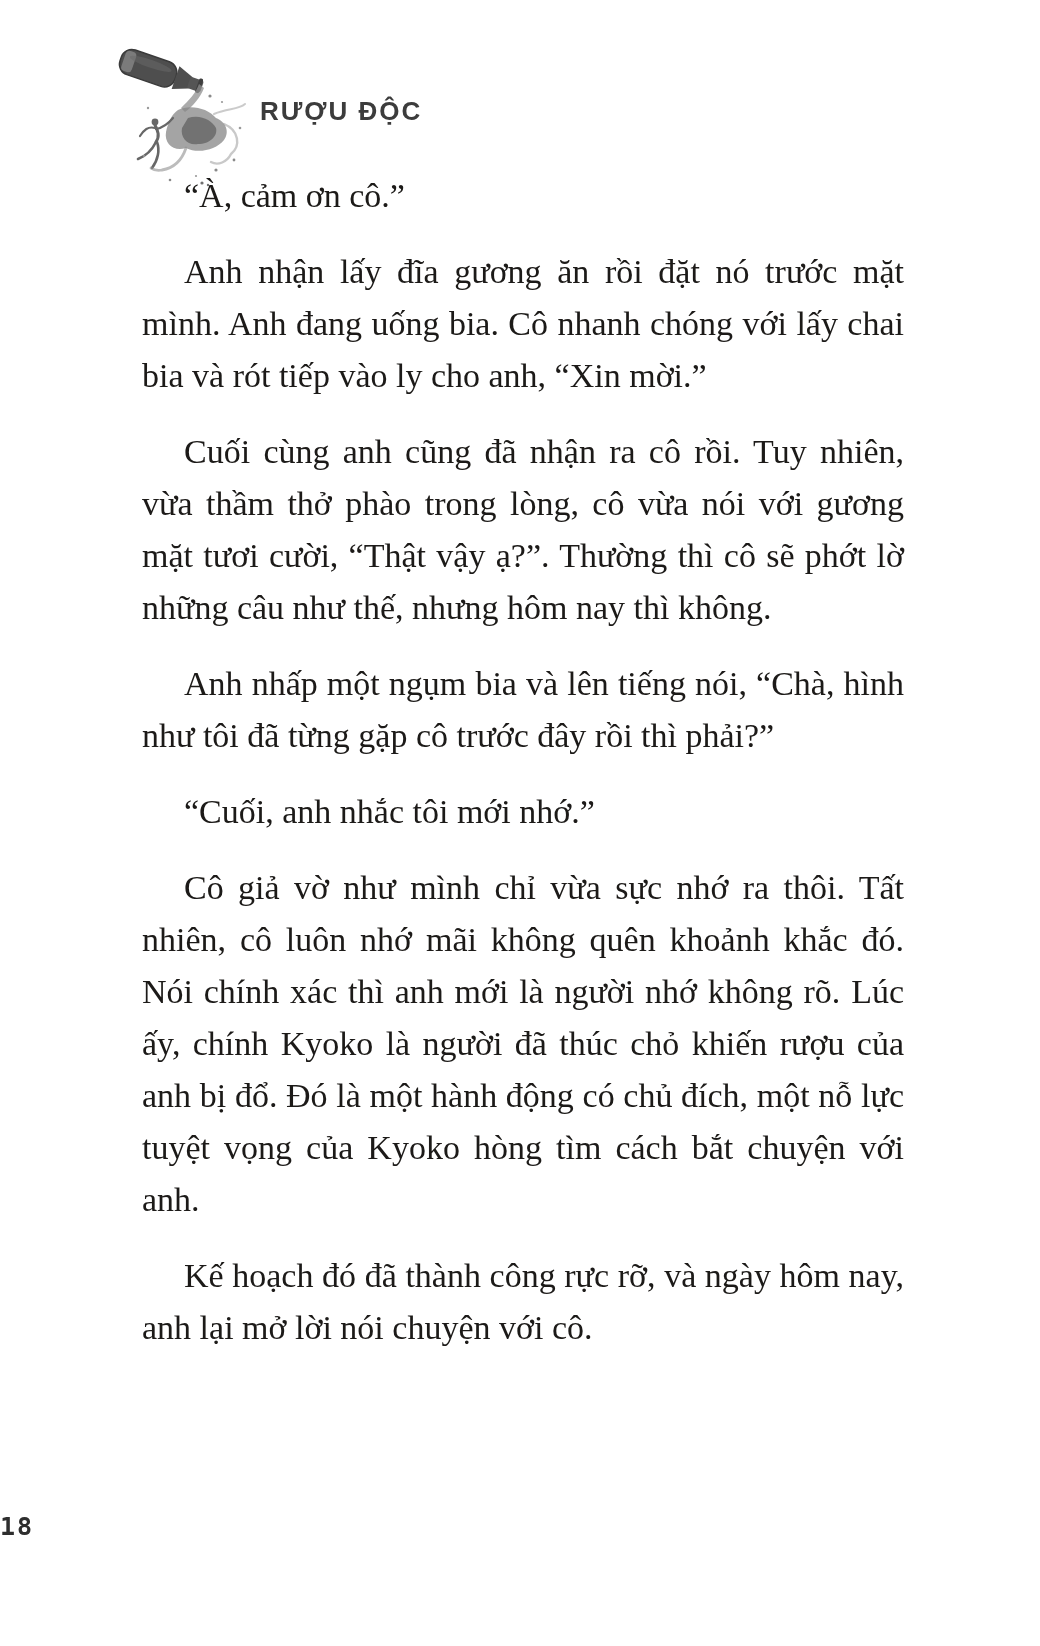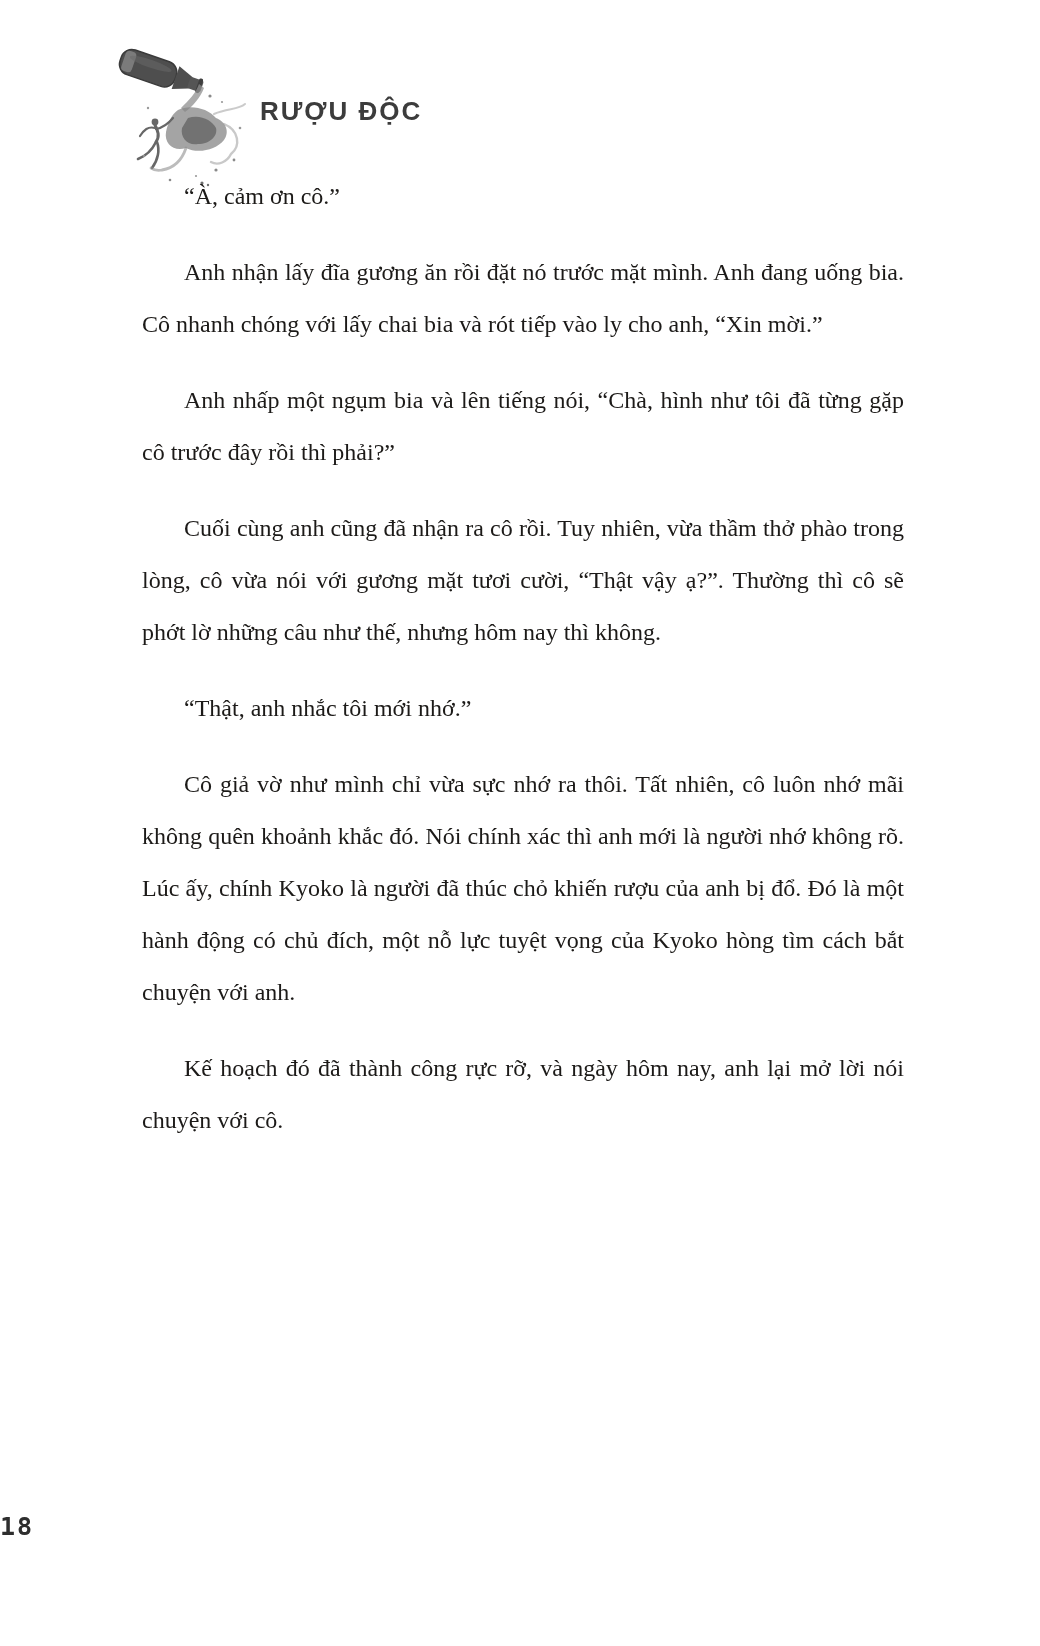--- a/index.html
+++ b/index.html
@@ -36,21 +36,21 @@
 
   
   .body-text {
     position: absolute;
     left: 142px;
     top: 170px;
     width: 762px;
   }
   .body-text p {
     margin: 0 0 24px 0;
-    font-size: 24px;
+    font-size: 34px;
     line-height: 52px;
     text-align: justify;
     text-indent: 42px;
     color: #1c1a18;
   }
   .body-text p:last-child { margin-bottom: 0; }
 
   
   .page-number {
     position: absolute;
@@ -111,22 +111,22 @@
       <circle cx="104" cy="145" r="1.6" fill="#6f6f6f"></circle>
       <circle cx="110" cy="147" r="1.2" fill="#6f6f6f"></circle>
     </svg>
   </div>
 
   <div class="chapter-title">RƯỢU ĐỘC</div>
 
   <main class="body-text">
     <p>“À, cảm ơn cô.”</p>
     <p>Anh nhận lấy đĩa gương ăn rồi đặt nó trước mặt mình. Anh đang uống bia. Cô nhanh chóng với lấy chai bia và rót tiếp vào ly cho anh, “Xin mời.”</p>
+    <p>Cuối cùng anh cũng đã nhận ra cô rồi. Tuy nhiên, vừa thầm thở phào trong lòng, cô vừa nói với gương mặt tươi cười, “Thật vậy ạ?”. Thường thì cô sẽ phớt lờ những câu như thế, nhưng hôm nay thì không.</p>
     <p>Anh nhấp một ngụm bia và lên tiếng nói, “Chà, hình như tôi đã từng gặp cô trước đây rồi thì phải?”</p>
-    <p>Cuối cùng anh cũng đã nhận ra cô rồi. Tuy nhiên, vừa thầm thở phào trong lòng, cô vừa nói với gương mặt tươi cười, “Thật vậy ạ?”. Thường thì cô sẽ phớt lờ những câu như thế, nhưng hôm nay thì không.</p>
-    <p>“Thật, anh nhắc tôi mới nhớ.”</p>
+    <p>“Cuối, anh nhắc tôi mới nhớ.”</p>
     <p>Cô giả vờ như mình chỉ vừa sực nhớ ra thôi. Tất nhiên, cô luôn nhớ mãi không quên khoảnh khắc đó. Nói chính xác thì anh mới là người nhớ không rõ. Lúc ấy, chính Kyoko là người đã thúc chỏ khiến rượu của anh bị đổ. Đó là một hành động có chủ đích, một nỗ lực tuyệt vọng của Kyoko hòng tìm cách bắt chuyện với anh.</p>
     <p>Kế hoạch đó đã thành công rực rỡ, và ngày hôm nay, anh lại mở lời nói chuyện với cô.</p>
   </main>
 
   <div class="page-number">18</div>
 
 </div>
 
 </body></html>

